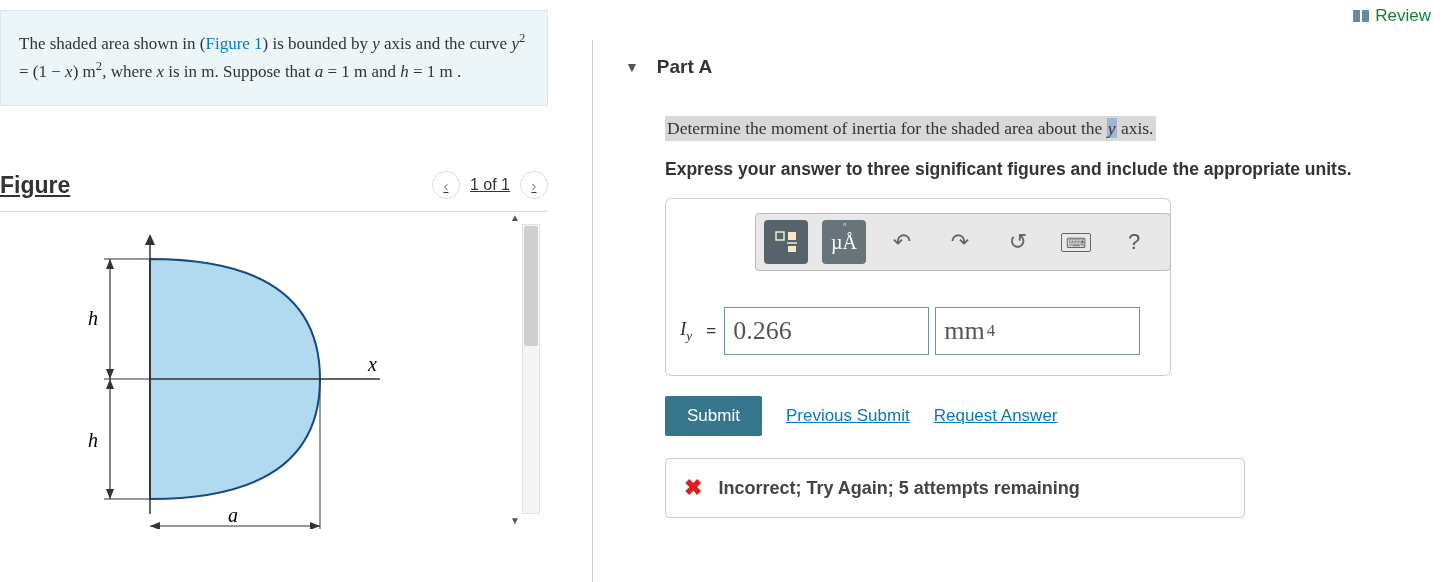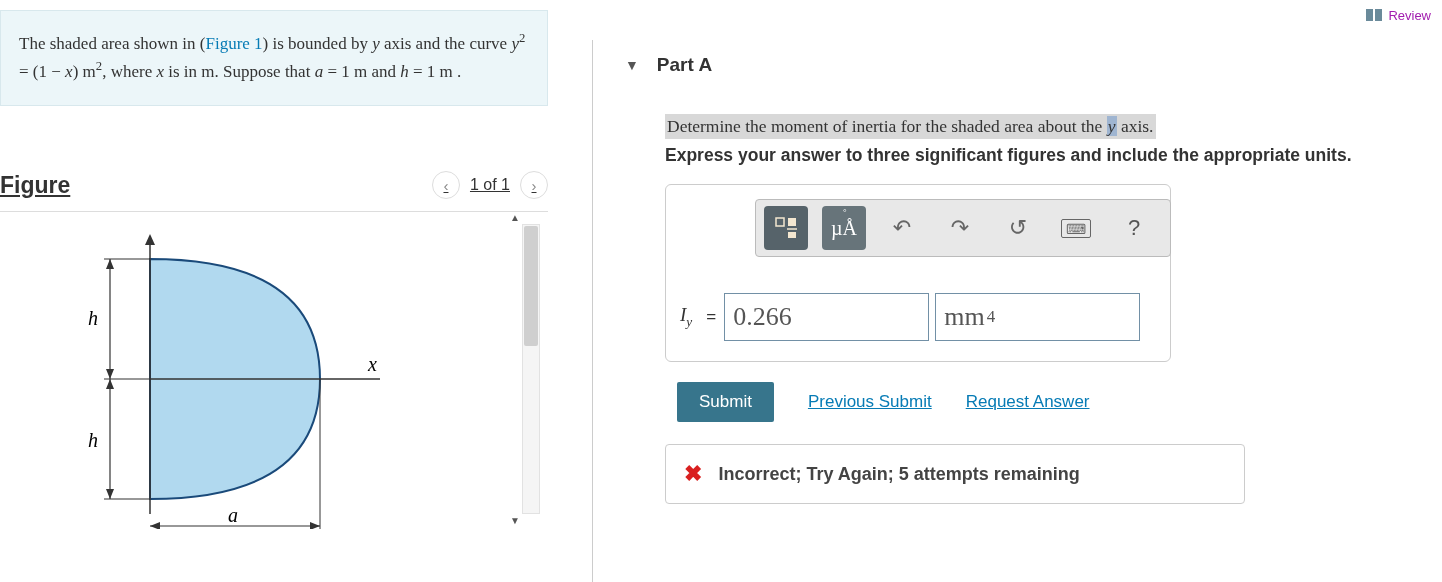--- a/index.html
+++ b/index.html
@@ -17,44 +17,44 @@
     .figure-container { width: 548px; border-top: 1px solid #ddd; margin-top: 12px; padding: 12px 0; position: relative; height: 320px; display:flex; }
     .figure-svg-wrap { width: 430px; height: 310px; display:flex; align-items:center; justify-content:center; }
     .scroll-track { width: 18px; height: 290px; background: #f5f5f5; border:1px solid #e2e2e2; position: relative; margin-left:auto; margin-right: 8px;}
     .scroll-thumb { position: absolute; left:1px; top:1px; width:14px; height:120px; background: #cfcfcf; border-radius:2px;}
     .scroll-arrow-up, .scroll-arrow-dn { position:absolute; right: 28px; font-size:10px; color:#555; }
     .scroll-arrow-up{ top: 0;}
     .scroll-arrow-dn{ bottom: 5px;}
     .divider { position:absolute; left: 592px; top: 40px; height: 542px; border-left: 1px solid #ccc; }
     .right-pane { position: absolute; left: 625px; top: 0; width: 810px; }
     .review-bar { text-align: right; padding: 6px 4px 0 0; }
-    .review-link { color: #a21caf; font-size: 13px; text-decoration: none; }
+    .review-link { color: #15803d; font-size: 17px; text-decoration: none; }
     .review-link svg { vertical-align: -2px; margin-right: 4px;}
     .part-header { display:flex; align-items:center; gap:18px; margin: 30px 0 30px 0;}
     .part-header .tri { color:#555; font-size:14px;}
     .part-title { font-size: 19px; font-weight: bold; }
-    .question-text { background: #d8d8d8; padding: 2px 2px; font-size: 17.5px; font-family: Georgia, serif; margin: 8px 0 0 40px; display:inline-block;}
+    .question-text { background: #d8d8d8; padding: 2px 2px; font-size: 17.5px; font-family: Georgia, serif; margin: 8px 0 12px 40px; display:inline-block;}
     .question-text .yhl { background:#9fb5d1; padding:0 1px;}
     .instruct-text { font-size: 17.5px; font-weight: bold; margin: 6px 0 18px 40px; }
     .answer-box { border: 1px solid #ccc; border-radius: 6px; padding: 14px 14px 20px 14px; margin-left: 40px; width: 506px; }
     .toolbar { background: #e8e8e8; border:1px solid #bbb; border-radius: 4px; display:inline-flex; align-items:center; gap: 14px; padding: 6px 14px 6px 8px; margin-left: 75px; }
     .tool-btn { width: 44px; height: 44px; border-radius: 4px; display:flex; align-items:center; justify-content:center; cursor:pointer; }
     .tool-dark { background: #56636a; color:#f3e7d0; font-size:14px; position:relative;}
     .tool-dark2 { background: #67747a; color:#fff; font-size:20px; font-family: Georgia, serif;}
     .tool-g { color: #666; font-size:22px;}
     .tool-g.kb { font-size:14px; border:1.5px solid #666; border-radius:2px; padding:1px 4px 0 4px;}
     .tool-q { color:#555; font-size:22px;}
     .input-row { display:flex; align-items:center; margin-top: 36px; }
     .Iy { font-family: Georgia, serif; font-size: 19px; font-style: italic; margin: 0 6px 0 0;}
     .Iy sub{ font-size: 0.7em; font-style: italic;}
     .eq { margin: 0 8px; font-size: 17px;}
     .val-input, .unit-input { border: 1px solid #7290a6; height: 48px; font-size: 26px; font-family: Georgia, serif; padding: 4px 8px; color:#555; }
     .val-input { width: 205px; }
     .unit-input { width: 205px; margin-left: 6px; display:flex; align-items:center;}
-    .submit-row { display:flex; align-items:center; gap:34px; margin: 20px 0 0 52px;}
+    .submit-row { display:flex; align-items:center; gap:24px; margin: 20px 0 0 40px;}
     .submit-btn { background: #37758c; color: #fff; border:none; padding: 10px 22px; font-size:17px; cursor:pointer; border-radius:2px;}
     .link-a { color:#067bb5; font-size:17px; text-decoration:underline; cursor:pointer;}
     .feedback-box { border:1px solid #ccc; border-radius:4px; padding: 16px 18px; margin: 22px 0 0 40px; width: 580px; display:flex; align-items:center; gap:16px;}
     .x-icon { color:#d92020; font-size:22px; font-weight:bold;}
     .feedback-text { font-size:18px; font-weight:bold; color:#444;}
   </style>
 </head>
 <body>
 
 <div class="left-pane">

